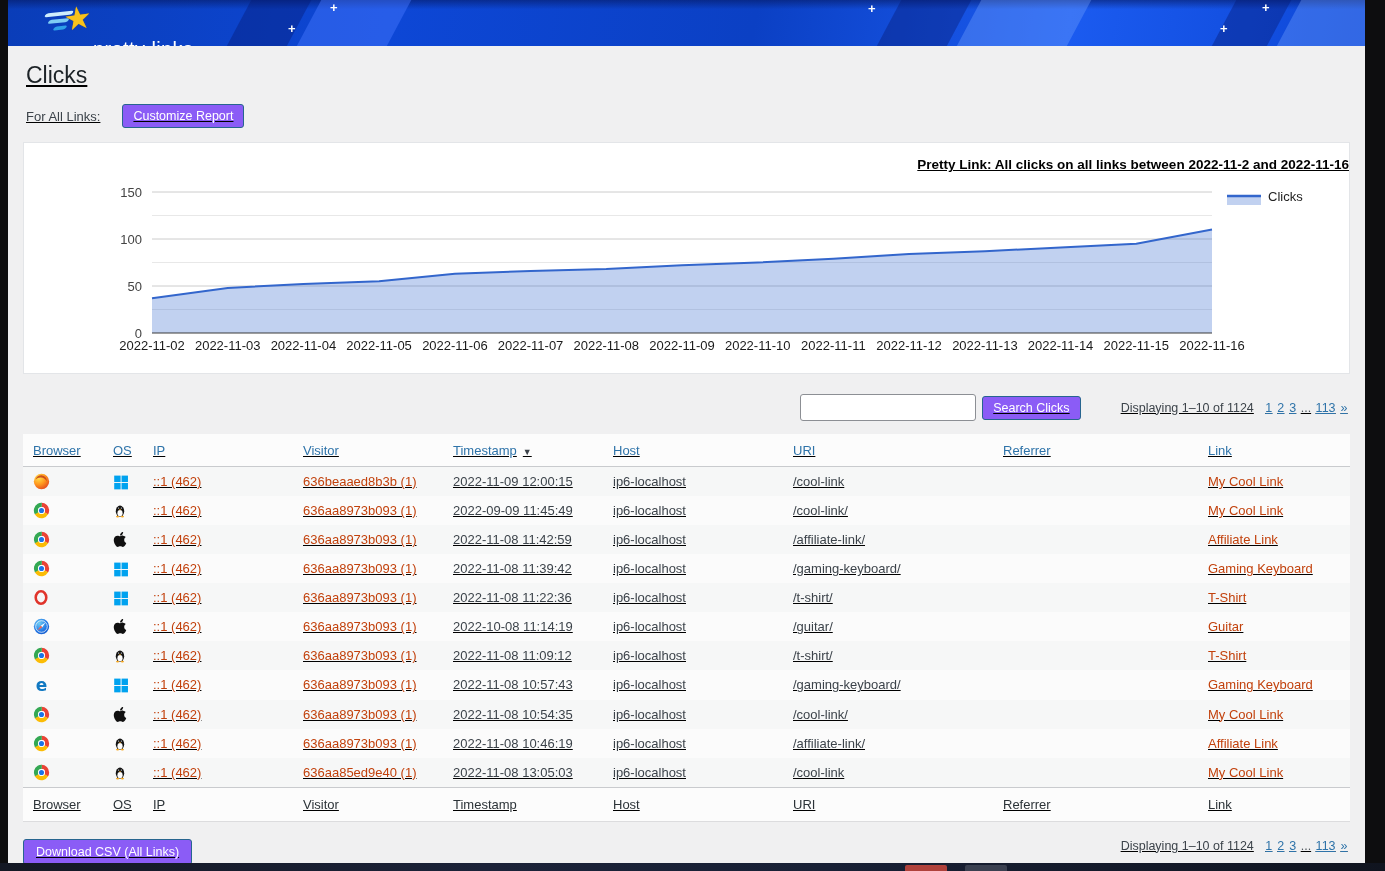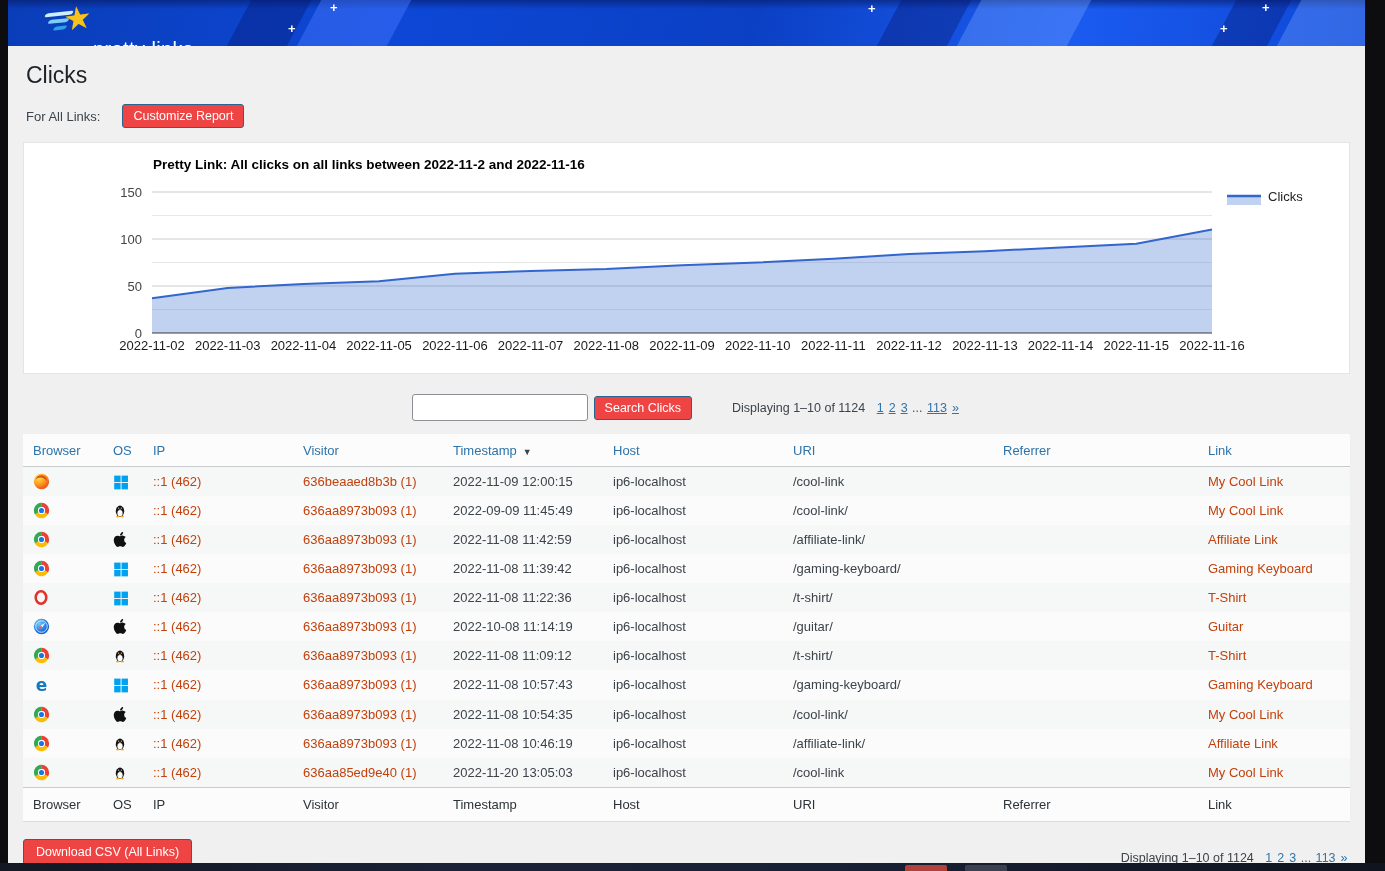--- a/index.html
+++ b/index.html
@@ -27,38 +27,38 @@
   .sw1 { left:-6px; top:8px;  width:26px; background:#cfeefd; }
   .sw2 { left:-3px; top:15px; width:19px; background:#7ecdf4; }
   .sw3 { left:2px;  top:22px; width:12px; background:#2f9fe8; }
   .star { position:absolute; left:12px; top:-4px; font-size:31px; color:#f8c21c;
           text-shadow:0 0 1px #b97f00; transform:rotate(-8deg); }
   .wordmark { position:absolute; left:85px; top:8px; color:#fff; font-size:20px;
               font-weight:500; letter-spacing:.4px;margin-top:30px; }
   .sparkle { position:absolute; color:#fff; font-size:13px; font-weight:bold; line-height:1; }
 
   
-  .content { padding:0 15px; }
+  .content { padding:0 15px;text-decoration:underline; }
   .page-title { margin:16px 0 0 3px; font-size:23px; font-weight:400; color:#1d2327; }
   .filter-row { display:flex; align-items:center; gap:22px; margin:15px 0 0 3px;
                 font-size:13px; color:#3c434a; }
   .btn {
-    display:inline-block; background:#ef4444; border:1px solid #27658f; color:#fff;
+    display:inline-block; background:#8b5cf6; border:1px solid #27658f; color:#fff;
     border-radius:3px; font-size:12.5px; padding:5px 12px; cursor:pointer;
     font-family:"Liberation Sans", sans-serif;
   }
   .btn.small { padding:4px 10px; }
 
   
   .card { margin-top:14px; background:#fff; border:1px solid #e3e5e8; height:232px; }
-  .chart-title { padding:14px 0 1px 129px; font-size:13.5px; font-weight:bold; color:#000; }
+  .chart-title { padding:14px 0 1px 129px; font-size:13.5px; font-weight:bold; color:#000;text-align:right; }
   .chart-svg { display:block; }
 
   
-  .toolbar { display:flex; justify-content:center; align-items:center; margin-top:20px;gap:40px; }
+  .toolbar { display:flex; justify-content:flex-end; align-items:center; margin-top:20px;gap:40px; }
   .search-wrap { display:flex; align-items:center; gap:6px; }
   .search-input { width:176px; height:27px; border:1px solid #8c8f94; border-radius:3px;
                   background:#fff; padding:0 6px; font-size:13px; }
   .pagination { font-size:12.5px; color:#3c434a; }
   .pagination .summary { margin-right:9px;margin-top:47px; }
   .pagination a { color:#2e73a9; text-decoration:underline; margin:0 2.5px; cursor:pointer; }
   .pagination .dots { margin:0 2px; color:#50575e; }
 
   
   table.clicks { margin-top:13px; width:1327px; border-collapse:collapse; table-layout:fixed;
@@ -72,21 +72,21 @@
   table.clicks tbody tr:nth-child(even) { background:#fbfbfb; }
   table.clicks tfoot th {
     text-align:left; font-weight:400; color:#2c3338; padding:9px 10px;
     background:#fcfcfc; border-top:1px solid #c9cbce; border-bottom:1px solid #dcdcde;
   }
   .sort-arrow { font-size:9px; color:#3c434a; margin-left:6px; }
   td a.cell-link { color:#c2410c; text-decoration:none; cursor:pointer; }
   .bicon { display:inline-block; vertical-align:middle; }
 
   
-  .footer-row { display:flex; justify-content:space-between; align-items:flex-end; margin-top:17px; }
+  .footer-row { display:flex; justify-content:space-between; align-items:flex-start; margin-top:17px; }
 
   
   .bottom-strip { position:absolute; left:0; bottom:0; width:1385px; height:8px;
     background:linear-gradient(90deg,#141824 0%,#1b2238 35%,#182035 60%,#10141f 100%); }
   .strip-btn { position:absolute; bottom:0; height:6px; width:42px; border-radius:2px 2px 0 0; }
   .strip-btn.red { left:905px; background:#b0413b; }
   .strip-btn.gray { left:965px; background:#3a4050; }
 </style>
 </head>
 <body>
@@ -450,21 +450,21 @@
                 <ellipse cx="10" cy="11" rx="6" ry="8" fill="#141414"></ellipse>
                 <ellipse cx="10" cy="13.8" rx="3.7" ry="4.4" fill="#fdfdfd"></ellipse>
                 <circle cx="8.1" cy="6.6" r=".8" fill="#fff"></circle>
                 <circle cx="11.9" cy="6.6" r=".8" fill="#fff"></circle>
                 <path d="M8.4 8.1 L11.6 8.1 L10 9.9 Z" fill="#f6a821"></path>
                 <ellipse cx="6.6" cy="18.7" rx="2.3" ry="1.2" fill="#f6a821"></ellipse>
                 <ellipse cx="13.4" cy="18.7" rx="2.3" ry="1.2" fill="#f6a821"></ellipse>
               </svg></td>
             <td><a class="cell-link">::1 (462)</a></td>
             <td><a class="cell-link">636aa85ed9e40 (1)</a></td>
-            <td>2022-11-20 13:05:03</td>
+            <td>2022-11-08 13:05:03</td>
             <td>ip6-localhost</td>
             <td>/cool-link</td>
             <td></td>
             <td><a class="cell-link">My Cool Link</a></td>
           </tr>
         </tbody>
       <tfoot>
           <tr id="tfoot-row">
             <th>Browser</th>
             <th>OS</th>

